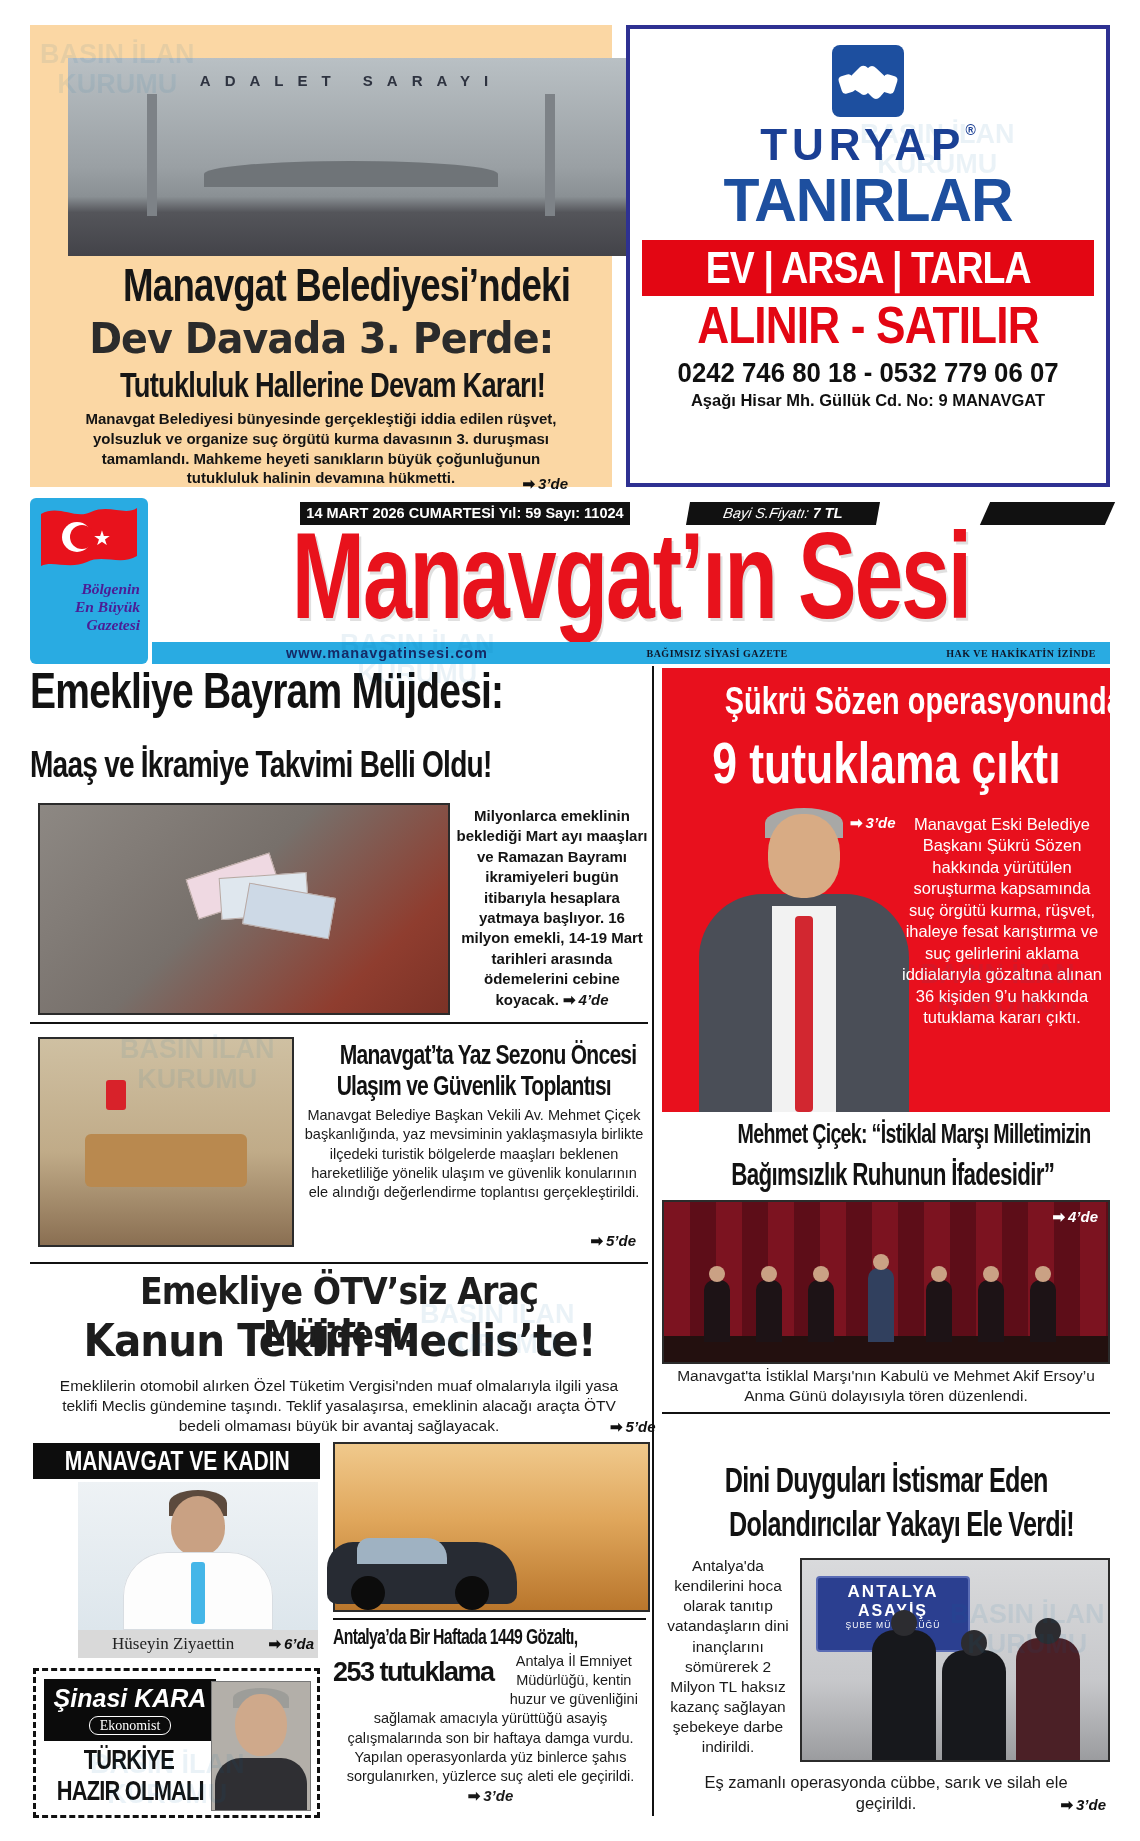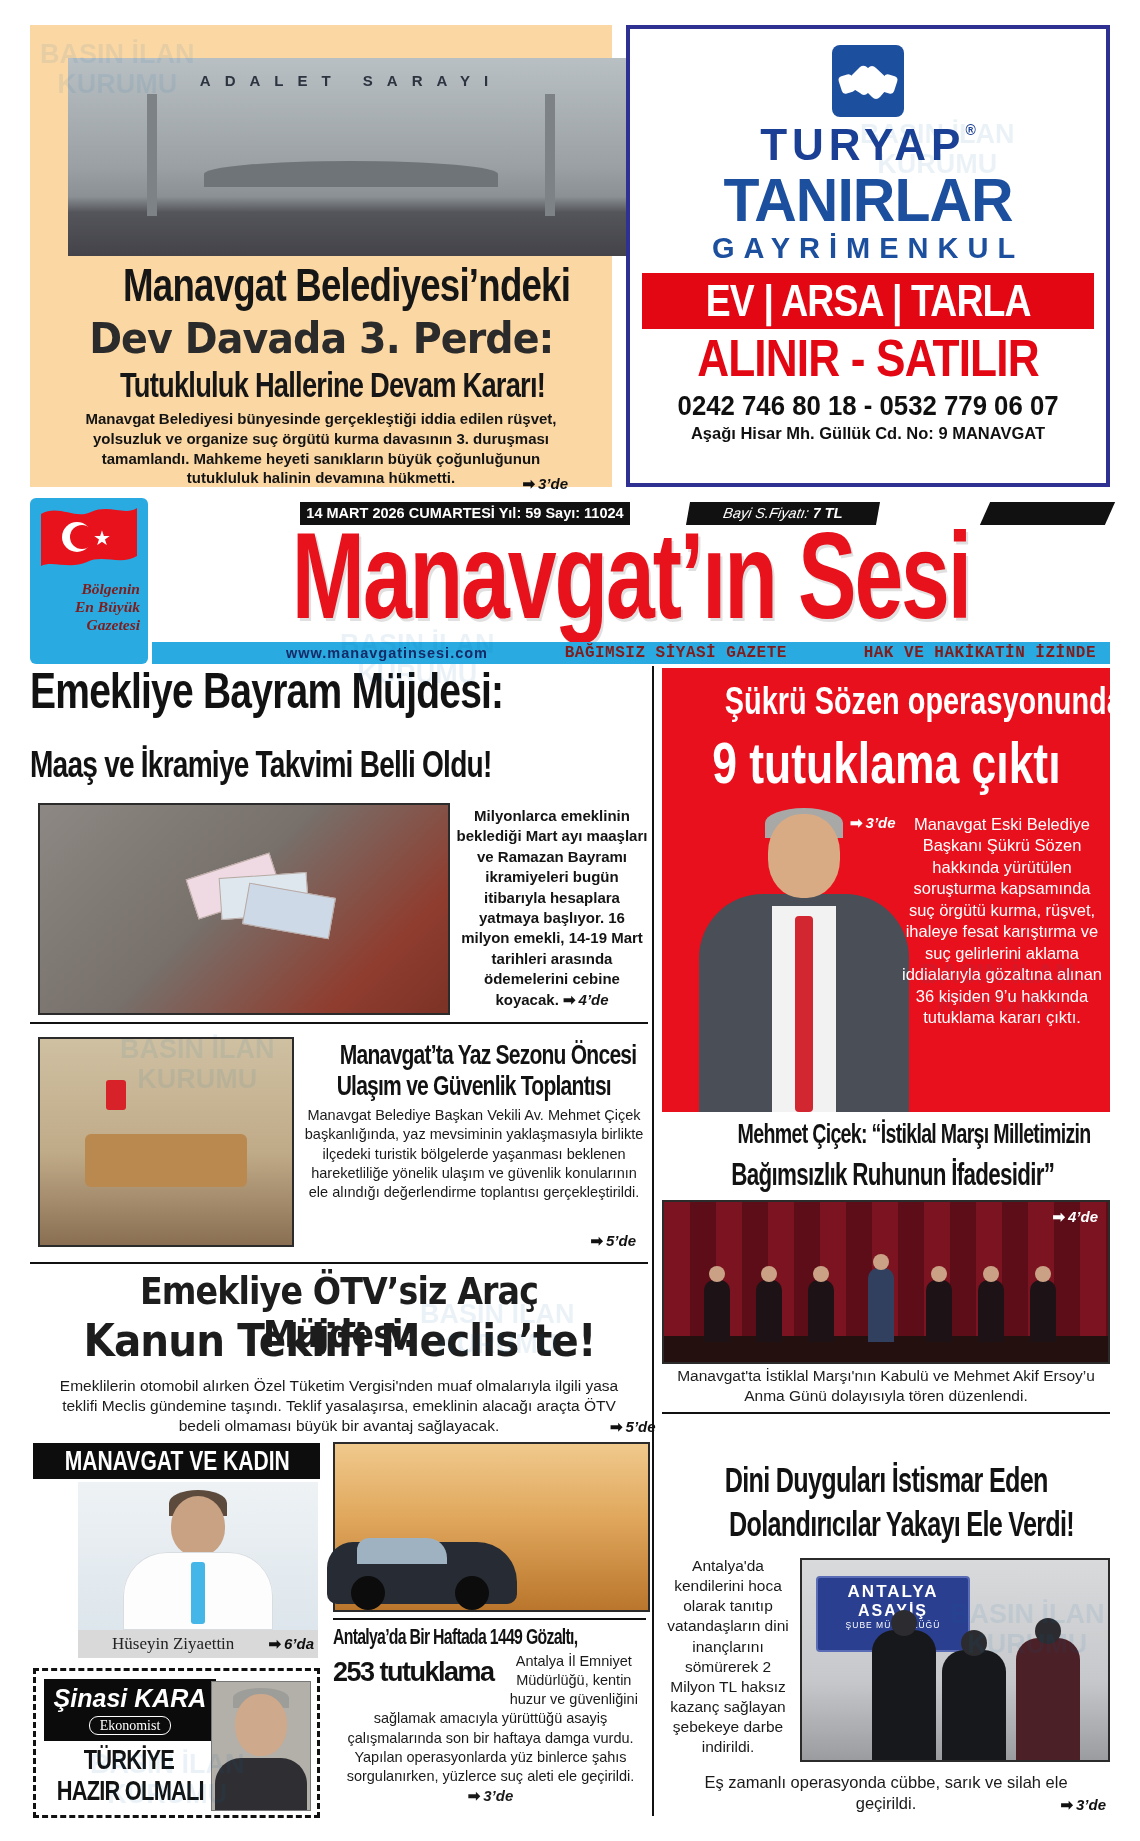--- a/index.html
+++ b/index.html
@@ -54,37 +54,37 @@
   .ad-bar .cnd{font-size:44px;--sx:.85;}
   .ad-bar2{margin-top:2px;color:#e30613;line-height:1.05;}
   .ad-bar2 .cnd{font-size:52px;--sx:.85;}
   .ad-phone{margin-top:6px;color:#101010;line-height:1;}
   .ad-phone .cnd{font-size:28px;--sx:.92;letter-spacing:0;}
   .ad-addr{margin-top:4px;color:#101010;font-size:16.5px;font-weight:bold;}
 
   
   .logo-box{left:30px;top:498px;width:118px;height:166px;background:#29abe2;border-radius:6px;
       text-align:center;}
-  .logo-tag{color:#7f1d1d;font-family:"Liberation Serif",serif;font-style:italic;font-weight:bold;
+  .logo-tag{color:#4c1d95;font-family:"Liberation Serif",serif;font-style:italic;font-weight:bold;
       font-size:15.5px;line-height:1.15;text-align:right;padding-right:8px;}
   .bar-date{left:300px;top:502px;width:330px;height:23px;background:#111;color:#fff;
       font-weight:bold;font-size:14.5px;text-align:center;line-height:23px;}
   .bar-price{left:688px;top:502px;width:190px;height:23px;background:#111;color:#fff;
       font-size:14.5px;text-align:center;line-height:23px;transform:skewX(-10deg);}
   .bar-price .lbl{font-style:italic;}
   .bar-price .val{font-weight:bold;margin-left:4px;}
   .bar-right{left:985px;top:502px;width:125px;height:23px;background:#111;transform:skewX(-24deg);}
   .mast-title{left:152px;top:508px;width:958px;height:136px;line-height:136px;}
   .mast-title .cnd{font-size:122px;--sx:.72;color:#e8121c;letter-spacing:-3px;
       text-shadow:3px 3px 0 rgba(0,0,0,.12);}
   .mast-strip{left:152px;top:642px;width:958px;height:22px;background:#29abe2;display:flex;
       align-items:center;justify-content:space-between;padding:0 14px;box-sizing:border-box;}
   .mast-web{color:#152a66;font-weight:bold;font-size:14.5px;letter-spacing:1px;margin-left:120px;}
-  .mast-slogan{color:#7f1d1d;font-weight:bold;font-size:16px;letter-spacing:.5px;
-      font-family:Liberation Mono, monospace;}
+  .mast-slogan{color:#0f172a;font-weight:bold;font-size:10px;letter-spacing:.5px;
+      font-family:Liberation Serif, serif;}
 
   
   .pen-h1{left:30px;top:662px;width:618px;}
   .pen-h1 .cnd{font-size:50px;color:#121212;}
   .pen-h2{left:30px;top:744px;width:618px;}
   .pen-h2 .cnd{font-size:36px;color:#121212;}
   .pen-photo{left:38px;top:803px;width:408px;height:208px;
       background:linear-gradient(135deg,#8d8883 0%,#77706b 45%,#8f3d2f 80%,#7c3226 100%);}
   .note{position:absolute;width:86px;height:40px;background:#e9dcd8;border:1px solid #b9a8a2;}
   .pen-body{left:456px;top:806px;width:192px;font-size:15px;font-weight:bold;text-align:center;
@@ -249,21 +249,20 @@
   <div class="abs ad-box">
     <div class="ad-icon">
       <svg width="72" height="72" viewBox="0 0 72 72">
         <path d="M12 38 L28 22 Q32 19 36 23 L36 23 Q40 19 44 23 L60 38 L48 52 Q44 56 40 52 L36 48 Q32 52 28 48 Z" fill="#ffffff"></path>
         <rect x="8" y="30" width="14" height="18" rx="4" fill="#ffffff" transform="rotate(-18 15 39)"></rect>
         <rect x="50" y="30" width="14" height="18" rx="4" fill="#ffffff" transform="rotate(18 57 39)"></rect>
       </svg>
     </div>
     <div class="ad-brandrow"><span>TURYAP</span><span class="ad-reg">®</span></div>
     <div><span class="ad-name">TANIRLAR</span></div>
-    <div class="ad-line">GAYRİMENKUL</div>
     <div class="ad-bar ctr"><span class="cnd oc">EV | ARSA | TARLA</span></div>
     <div class="ad-bar2 ctr"><span class="cnd oc">ALINIR - SATILIR</span></div>
     <div class="ad-phone ctr"><span class="cnd oc">0242 746 80 18 - 0532 779 06 07</span></div>
     <div class="ad-addr">Aşağı Hisar Mh. Güllük Cd. No: 9 MANAVGAT</div>
   </div>
 
   <div class="abs logo-box">
     <svg width="104" height="74" viewBox="0 0 104 74" style="margin-top:4px;">
       <path d="M4 12 C22 2 38 18 54 10 C72 2 88 14 100 6 L100 54 C84 64 66 52 50 60 C32 68 16 58 4 64 Z" fill="#e8121c"></path>
       <circle cx="40" cy="35" r="15" fill="#ffffff"></circle>
@@ -301,21 +300,21 @@
   <div class="hr" style="left:30px;top:1022px;width:618px;"></div>
 
   <div class="photo meet-photo">
     <div class="meet-flag"></div>
     <div class="meet-table"></div>
   </div>
   <div class="abs ctr meet-h">
     <span class="cnd oc">Manavgat’ta Yaz Sezonu Öncesi</span><br>
     <span class="cnd oc">Ulaşım ve Güvenlik Toplantısı</span>
   </div>
-  <div class="abs meet-body">Manavgat Belediye Başkan Vekili Av. Mehmet Çiçek başkanlığında, yaz mevsiminin yaklaşmasıyla birlikte ilçedeki turistik bölgelerde yaşanması beklenen hareketliliğe yönelik ulaşım ve güvenlik konularının ele alındığı değerlendirme toplantısı gerçekleştirildi.</div>
+  <div class="abs meet-body">Manavgat Belediye Başkan Vekili Av. Mehmet Çiçek başkanlığında, yaz mevsiminin yaklaşmasıyla birlikte ilçedeki turistik bölgelerde maaşları beklenen hareketliliğe yönelik ulaşım ve güvenlik konularının ele alındığı değerlendirme toplantısı gerçekleştirildi.</div>
   <div class="abs meet-ref"><span class="ref"><span class="arr">➡</span><span>5’de</span></span></div>
 
   <div class="hr" style="left:30px;top:1262px;width:618px;"></div>
 
   <div class="abs ctr otv-h1"><span class="rnd">Emekliye ÖTV’siz Araç Müjdesi:</span></div>
   <div class="abs ctr otv-h2"><span class="rnd">Kanun Teklifi Meclis’te!</span></div>
   <div class="abs otv-body">Emeklilerin otomobil alırken Özel Tüketim Vergisi'nden muaf olmalarıyla ilgili yasa teklifi Meclis gündemine taşındı. Teklif yasalaşırsa, emeklinin alacağı araçta ÖTV bedeli olmaması büyük bir avantaj sağlayacak.</div>
   <span class="abs ref" style="left:610px;top:1418px;"><span class="arr">➡</span><span>5’de</span></span>
 
   <div class="abs kadin-banner"><span class="cnd oc">MANAVGAT VE KADIN</span></div>

